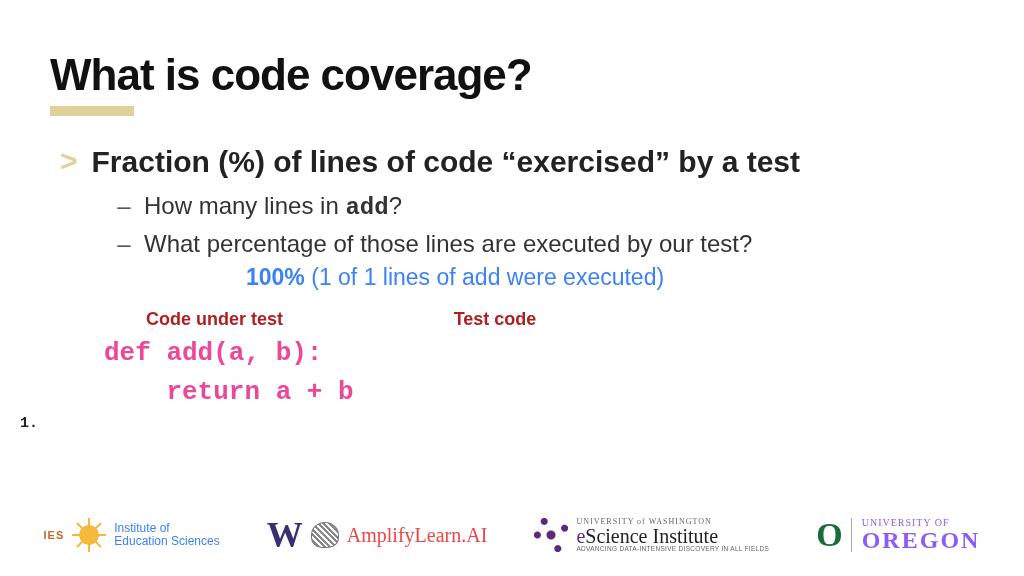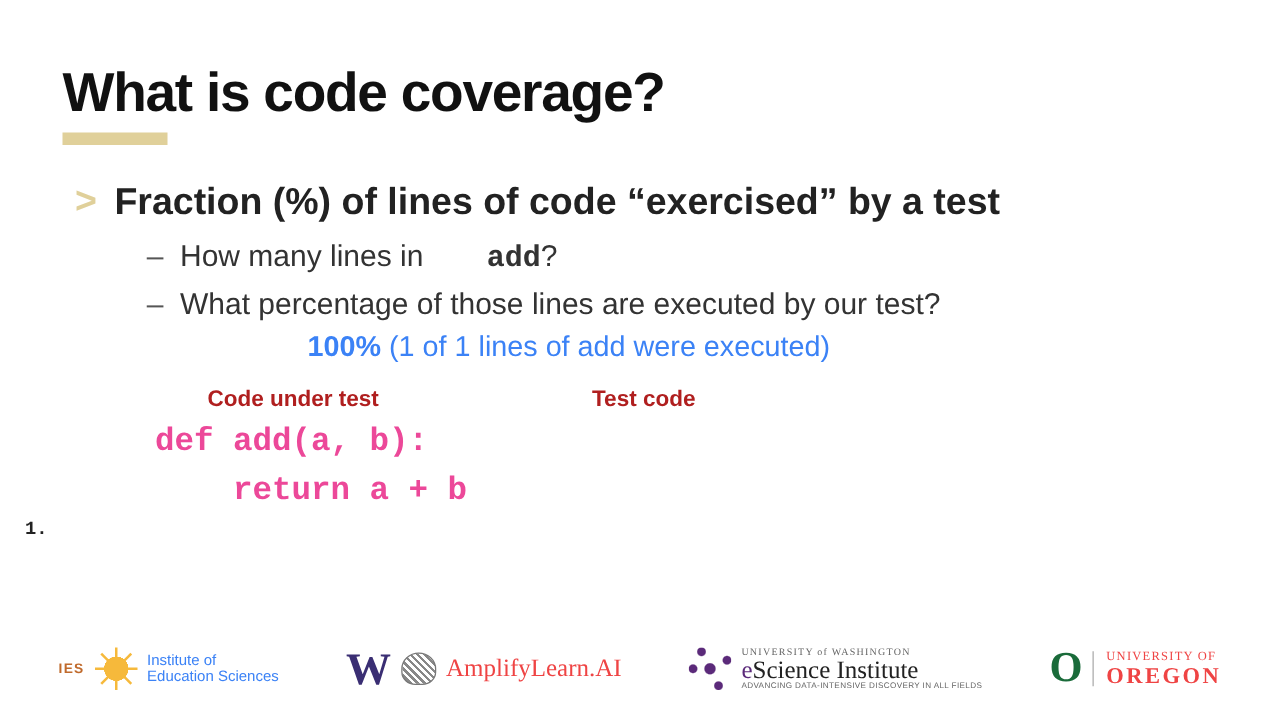--- a/index.html
+++ b/index.html
@@ -63,36 +63,35 @@
     line-height: 1.5;
   }
   .bullet2 .dash {
     color: #555;
     width: 16px;
     text-align: center;
   }
   .mono-inline {
     font-family: "Courier New", monospace;
     font-weight: 700;
-    margin-left: 44px;
   }
   .answer-line {
     margin-left: 130px;
     font-size: 23px;
     color: #3b82f6;
     margin-top: 2px;
   }
   .answer-line .pct {
     font-weight: 700;
   }
   .code-row {
     display: flex;
     margin-top: 18px;
     gap: 60px;
-    margin-left: 64px;
+    margin-left: 44px;
   }
   .code-col { flex: none; }
   .code-label {
     color: #b01f1f;
     font-weight: 700;
     font-size: 18px;
     margin-bottom: 4px;
     margin-left: 42px;
   }
   .code-label.right { margin-left: 0; }
@@ -168,23 +167,23 @@
   .esci-txt { line-height:1; }
   .esci-txt .u { font-size:8px; letter-spacing:1px; color:#666; font-family:Georgia,serif; }
   .esci-txt .m { font-size:20px; color:#222; font-family:Georgia,serif; }
   .esci-txt .s { font-size:6.5px; color:#666; letter-spacing:0.3px; }
   .uo-o {
     font-family: Georgia, serif;
     font-weight: 900;
     font-size: 34px;
     color: #1a6b3a;
   }
-  .uo-txt { line-height:1; border-left:1px solid #aaa; padding-left:10px; font-family:Georgia,serif; color:#ef4444; }
+  .uo-txt { line-height:1; border-left:1px solid #aaa; padding-left:10px; font-family:Georgia,serif; color:#8b5cf6; }
   .uo-txt .u { font-size:10px; letter-spacing:1px; }
-  .uo-txt .m { font-size:18px; letter-spacing:2px; font-weight:600; }
+  .uo-txt .m { font-size:24px; letter-spacing:2px; font-weight:600; }
 </style>
 </head>
 <body>
 
 <div class="slide">
   <div class="title">What is code coverage?</div>
   <div class="title-underline"></div>
 
   <div class="content">
     <div class="bullet1">

